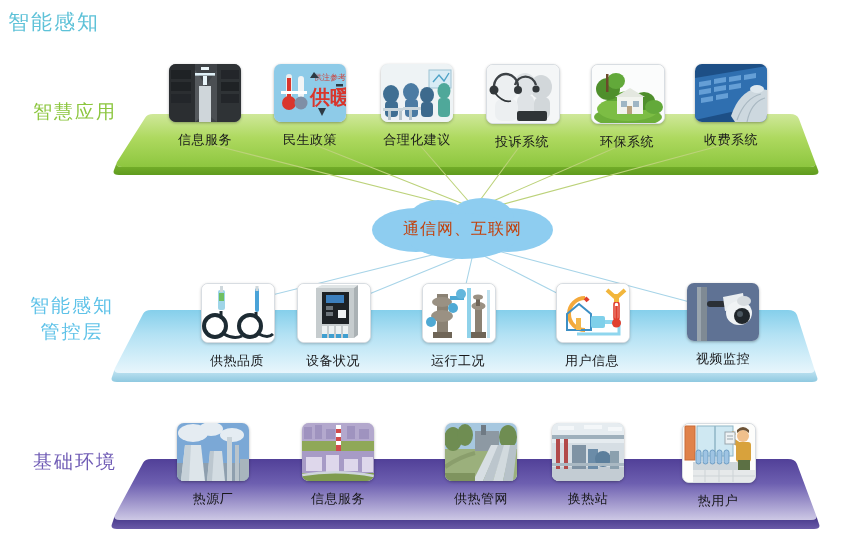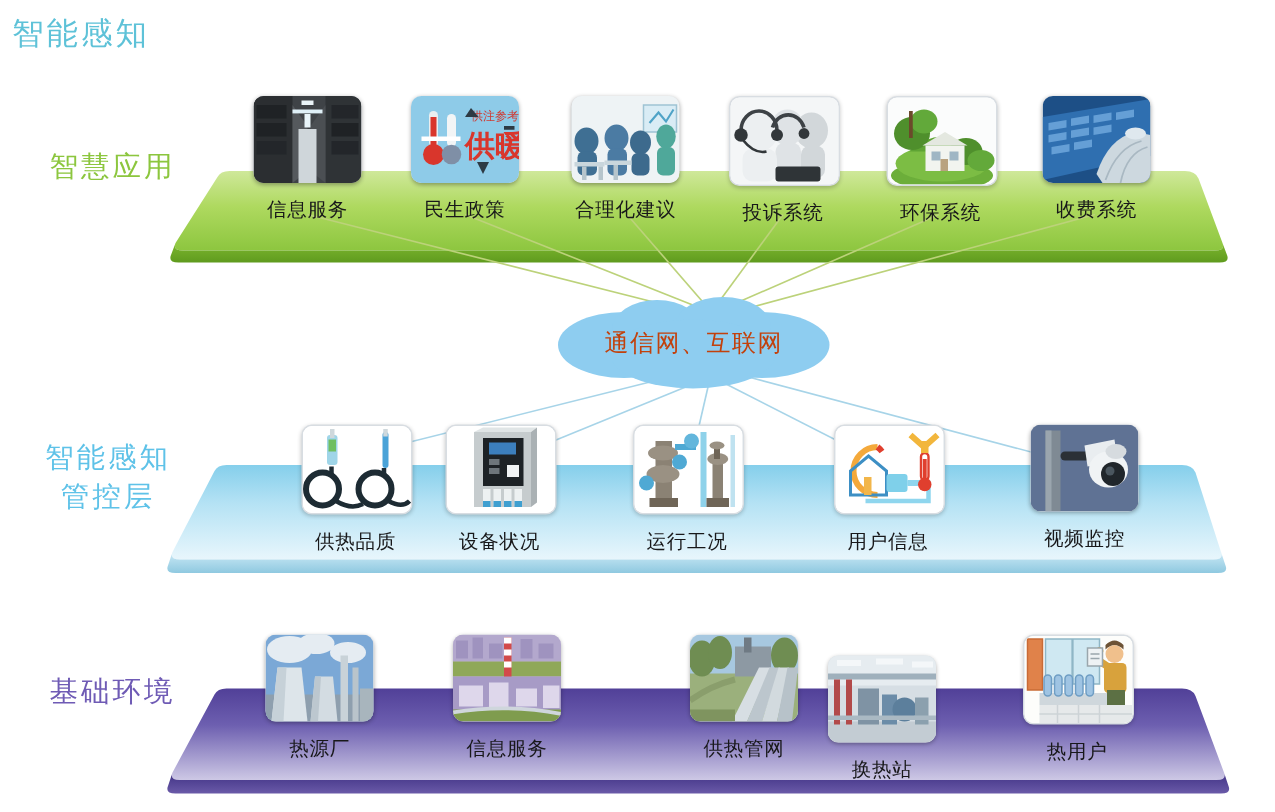--- a/index.html
+++ b/index.html
@@ -463,21 +463,21 @@
           <rect x="42" y="36" width="14" height="12"></rect>
           <rect x="60" y="34" width="11" height="15"></rect>
         </g>
         <rect y="50" width="72" height="8" fill="#7f9c4e"></rect>
         <path d="M0 52 Q36 46 72 53" stroke="#cfd6dc" stroke-width="2.5" fill="none"></path>
       </svg>
     </div>
     <div class="caption">信息服务</div>
   </div>
 
-  <div class="node" style="left:442px;top:423px;padding-left:18px;">
+  <div class="node" style="left:427px;top:423px;padding-left:18px;">
     <div class="thumb">
       <svg viewBox="0 0 72 58" preserveAspectRatio="none">
         <rect width="72" height="58" fill="#a7c8e0"></rect>
         <rect y="26" width="72" height="32" fill="#9bb07c"></rect>
         <g fill="#6f8d52">
           <ellipse cx="8" cy="16" rx="9" ry="12"></ellipse>
           <ellipse cx="20" cy="12" rx="8" ry="11"></ellipse>
           <ellipse cx="63" cy="14" rx="9" ry="12"></ellipse>
         </g>
         <rect x="30" y="8" width="24" height="20" fill="#8d99a3"></rect>
@@ -488,21 +488,21 @@
           <path d="M48 58 L59 22 L66 22 L58 58 Z" fill="#d2dade"></path>
           <path d="M58 58 L65 22 L72 22 L68 58 Z" fill="#b7c2c9"></path>
         </g>
         <path d="M0 44 Q14 34 30 30" stroke="#8a9e6c" stroke-width="4" fill="none"></path>
         <rect x="0" y="50" width="30" height="8" fill="#7f945f"></rect>
       </svg>
     </div>
     <div class="caption">供热管网</div>
   </div>
 
-  <div class="node" style="left:552px;top:437px;">
+  <div class="node" style="left:552px;top:423px;">
     <div class="thumb">
       <svg viewBox="0 0 72 58" preserveAspectRatio="none">
         <rect width="72" height="58" fill="#d6dee4"></rect>
         <rect y="0" width="72" height="20" fill="#e6ecf0"></rect>
         <rect y="44" width="72" height="14" fill="#c3ccd3"></rect>
         <g fill="#f4f7f9">
           <rect x="6" y="3" width="16" height="4"></rect>
           <rect x="32" y="2" width="18" height="4"></rect>
           <rect x="56" y="4" width="14" height="4"></rect>
         </g>

